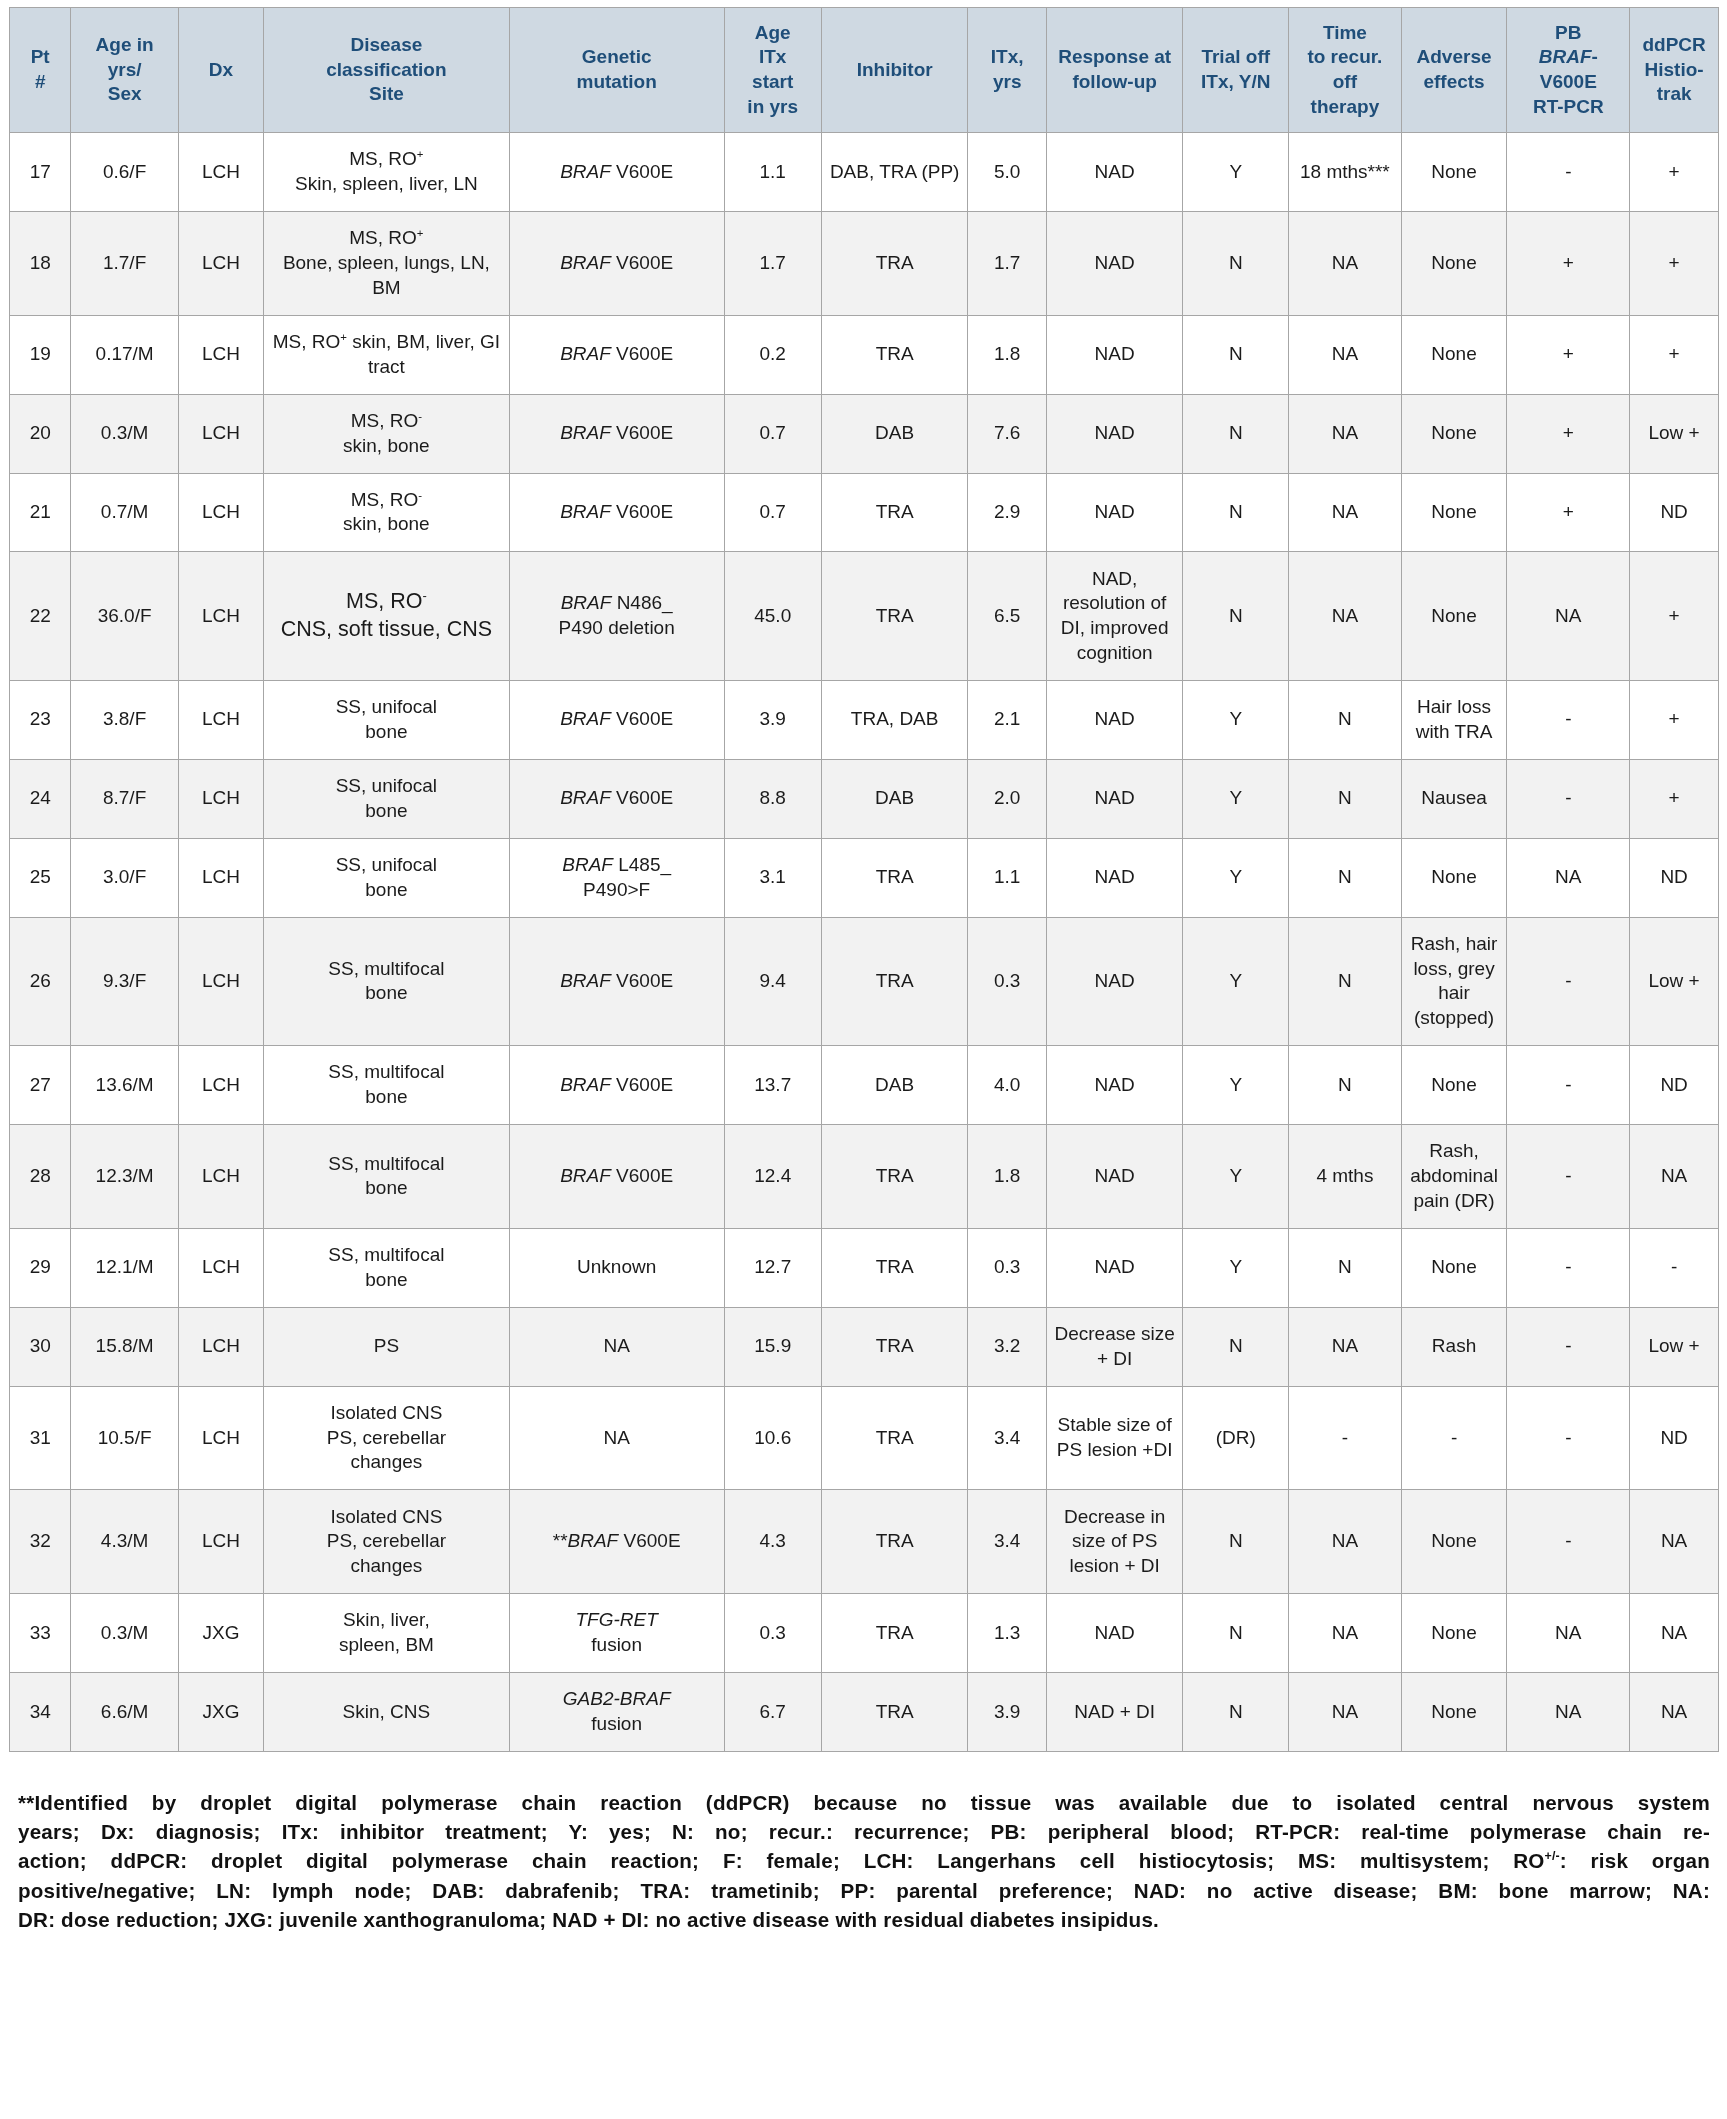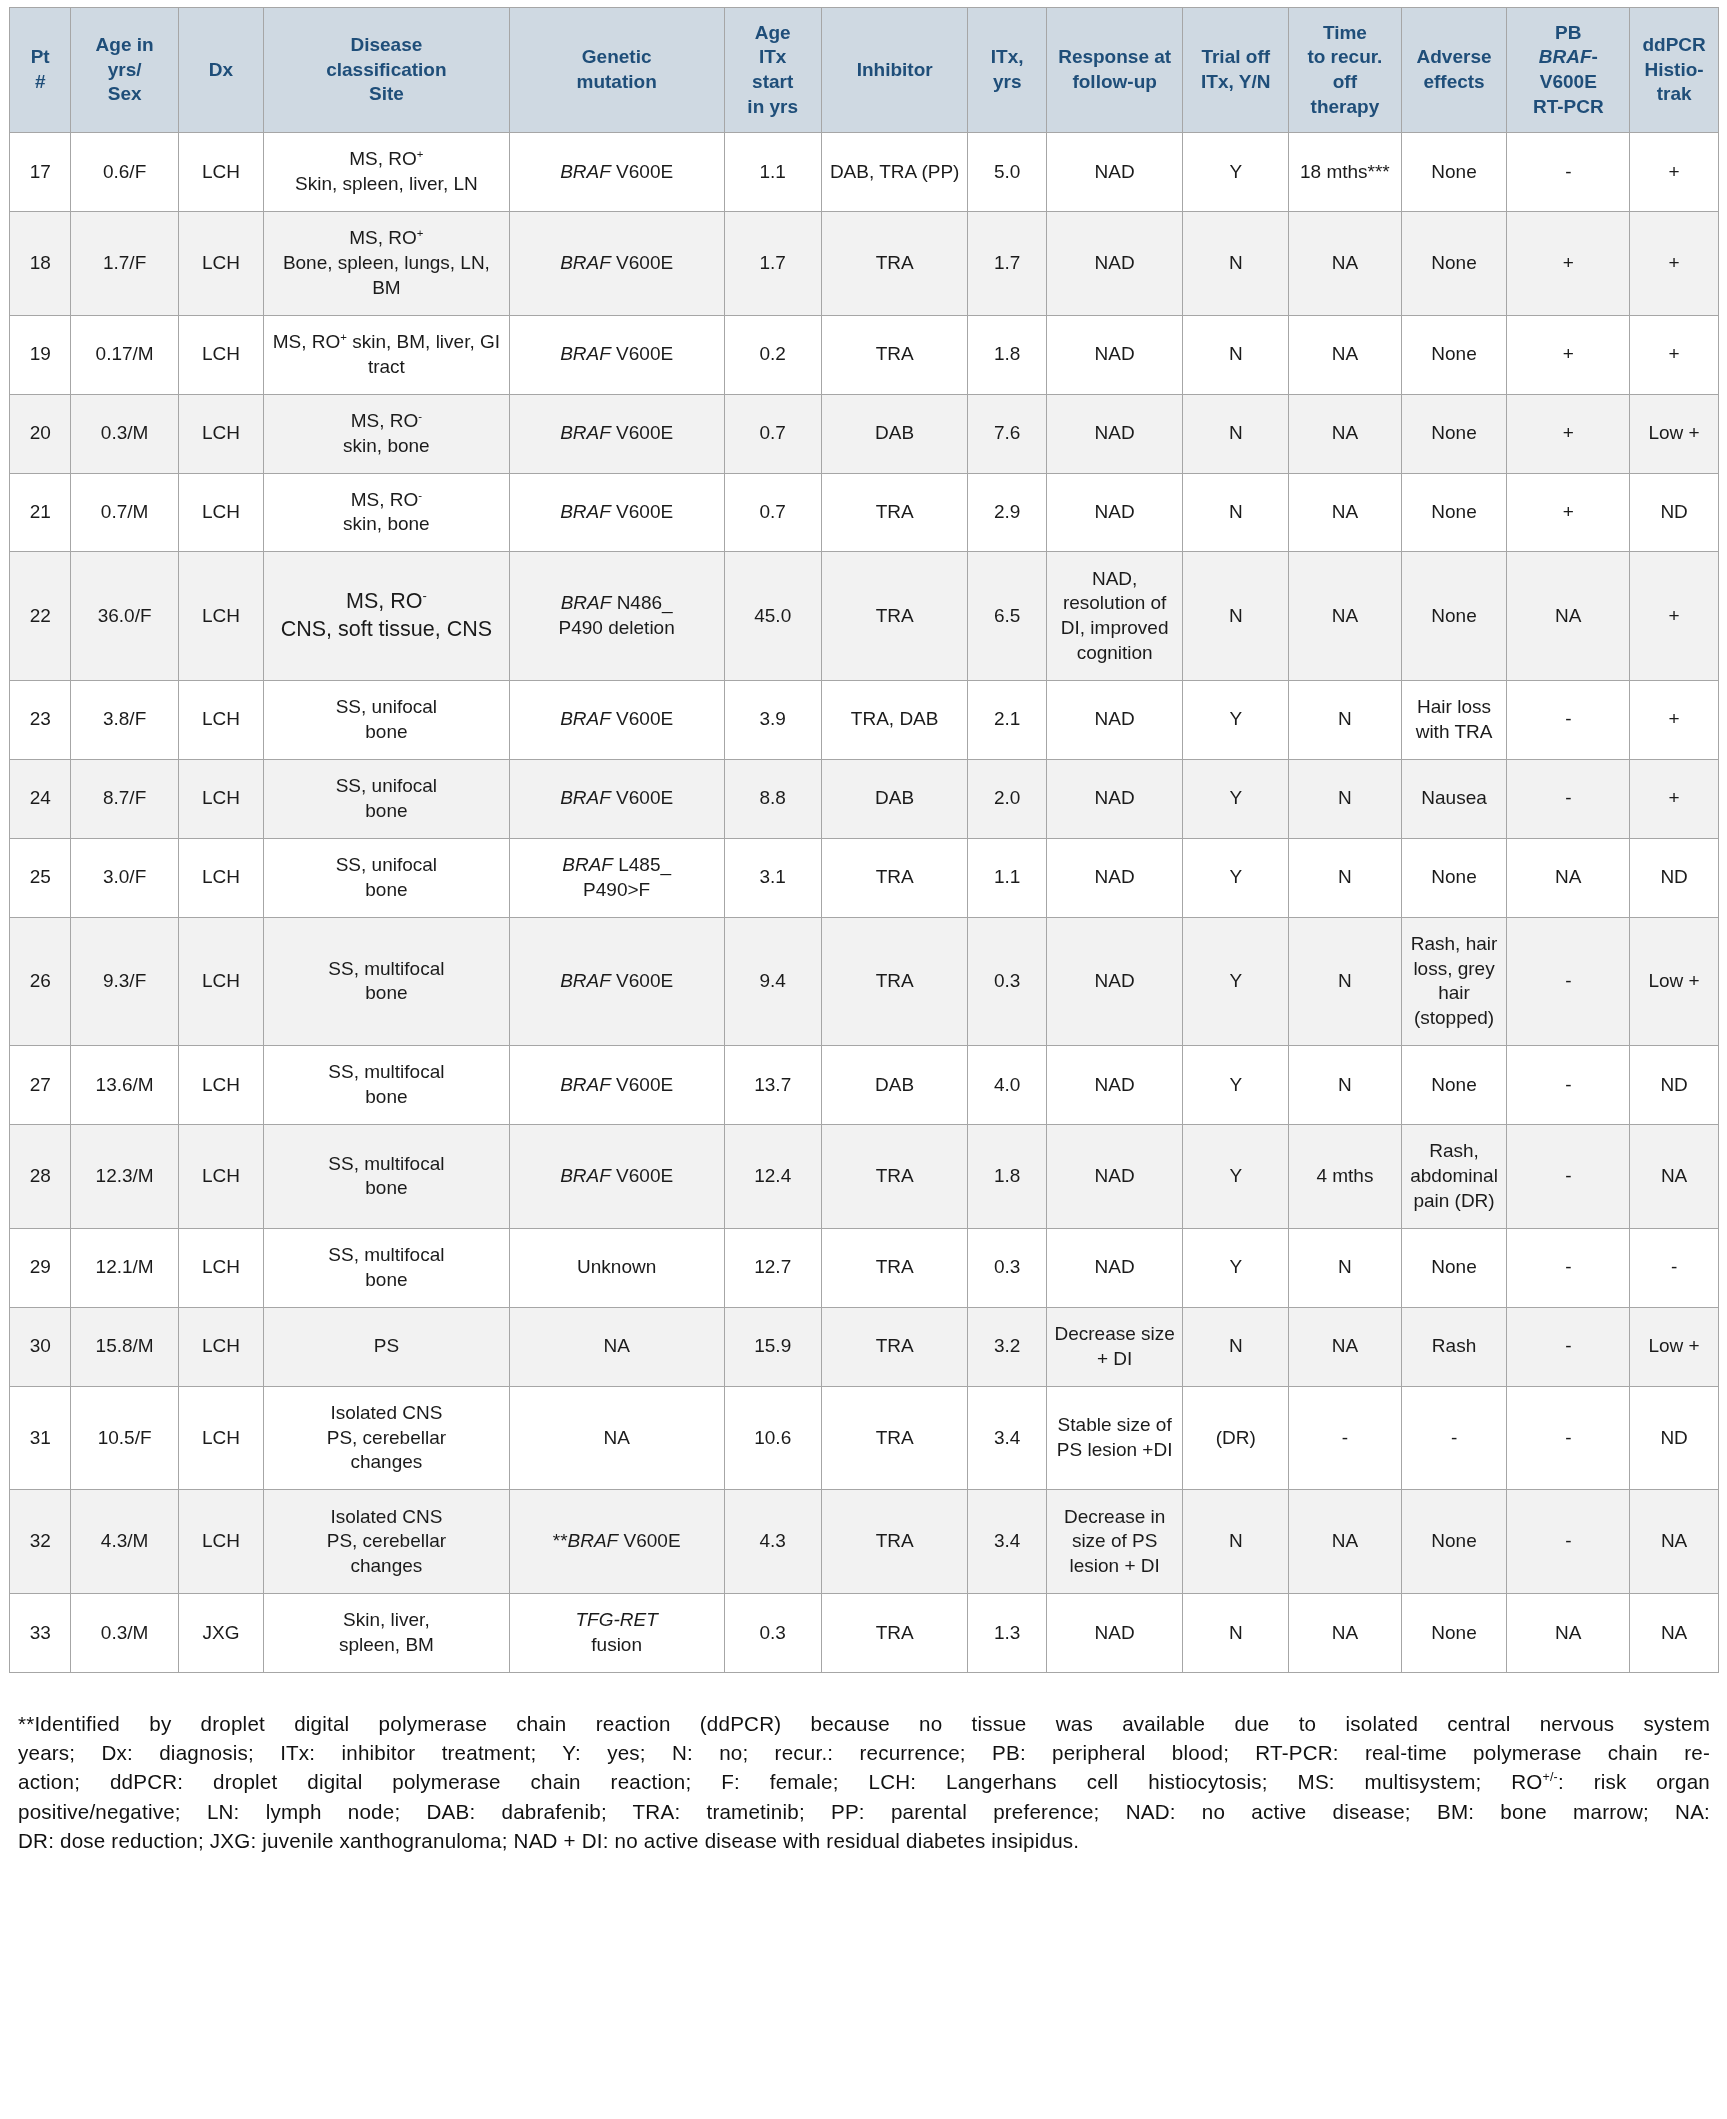--- a/index.html
+++ b/index.html
@@ -56,20 +56,21 @@
   .footnote{
     margin:36px 9px 0 9px;
     font-size:20.6px;
     line-height:1.42;
     color:#111111;
     letter-spacing:0.2px;
   }
   .fline{
     text-align:justify;
     text-align-last:justify;
+    font-weight:bold;
   }
   .fline.last{text-align-last:left;}
 </style>
 </head>
 <body>
 
 <div class="wrap">
   <table>
     <colgroup>
       <col class="c1">
@@ -371,20 +372,36 @@
           <td>0.3</td>
           <td>TRA</td>
           <td>1.3</td>
           <td>NAD</td>
           <td>N</td>
           <td>NA</td>
           <td>None</td>
           <td>NA</td>
           <td>NA</td>
         </tr>
+        <tr>
+          <td>34</td>
+          <td>6.6/M</td>
+          <td>JXG</td>
+          <td>Skin, CNS</td>
+          <td><i>GAB2-BRAF</i><br>fusion</td>
+          <td>6.7</td>
+          <td>TRA</td>
+          <td>3.9</td>
+          <td>NAD + DI</td>
+          <td>N</td>
+          <td>NA</td>
+          <td>None</td>
+          <td>NA</td>
+          <td>NA</td>
+        </tr>
       </tbody>
   </table>
 
   <div class="footnote" id="footnote">
       <div class="fline">**Identified by droplet digital polymerase chain reaction (ddPCR) because no tissue was available due to isolated central nervous system</div>
       <div class="fline">years; Dx: diagnosis; ITx: inhibitor treatment; Y: yes; N: no; recur.: recurrence; PB: peripheral blood; RT-PCR: real-time polymerase chain re-</div>
       <div class="fline">action; ddPCR: droplet digital polymerase chain reaction; F: female; LCH: Langerhans cell histiocytosis; MS: multisystem; RO<sup>+/-</sup>: risk organ</div>
       <div class="fline">positive/negative; LN: lymph node; DAB: dabrafenib; TRA: trametinib; PP: parental preference; NAD: no active disease; BM: bone marrow; NA:</div>
       <div class="fline last">DR: dose reduction; JXG: juvenile xanthogranuloma; NAD + DI: no active disease with residual diabetes insipidus.</div>
     </div>

